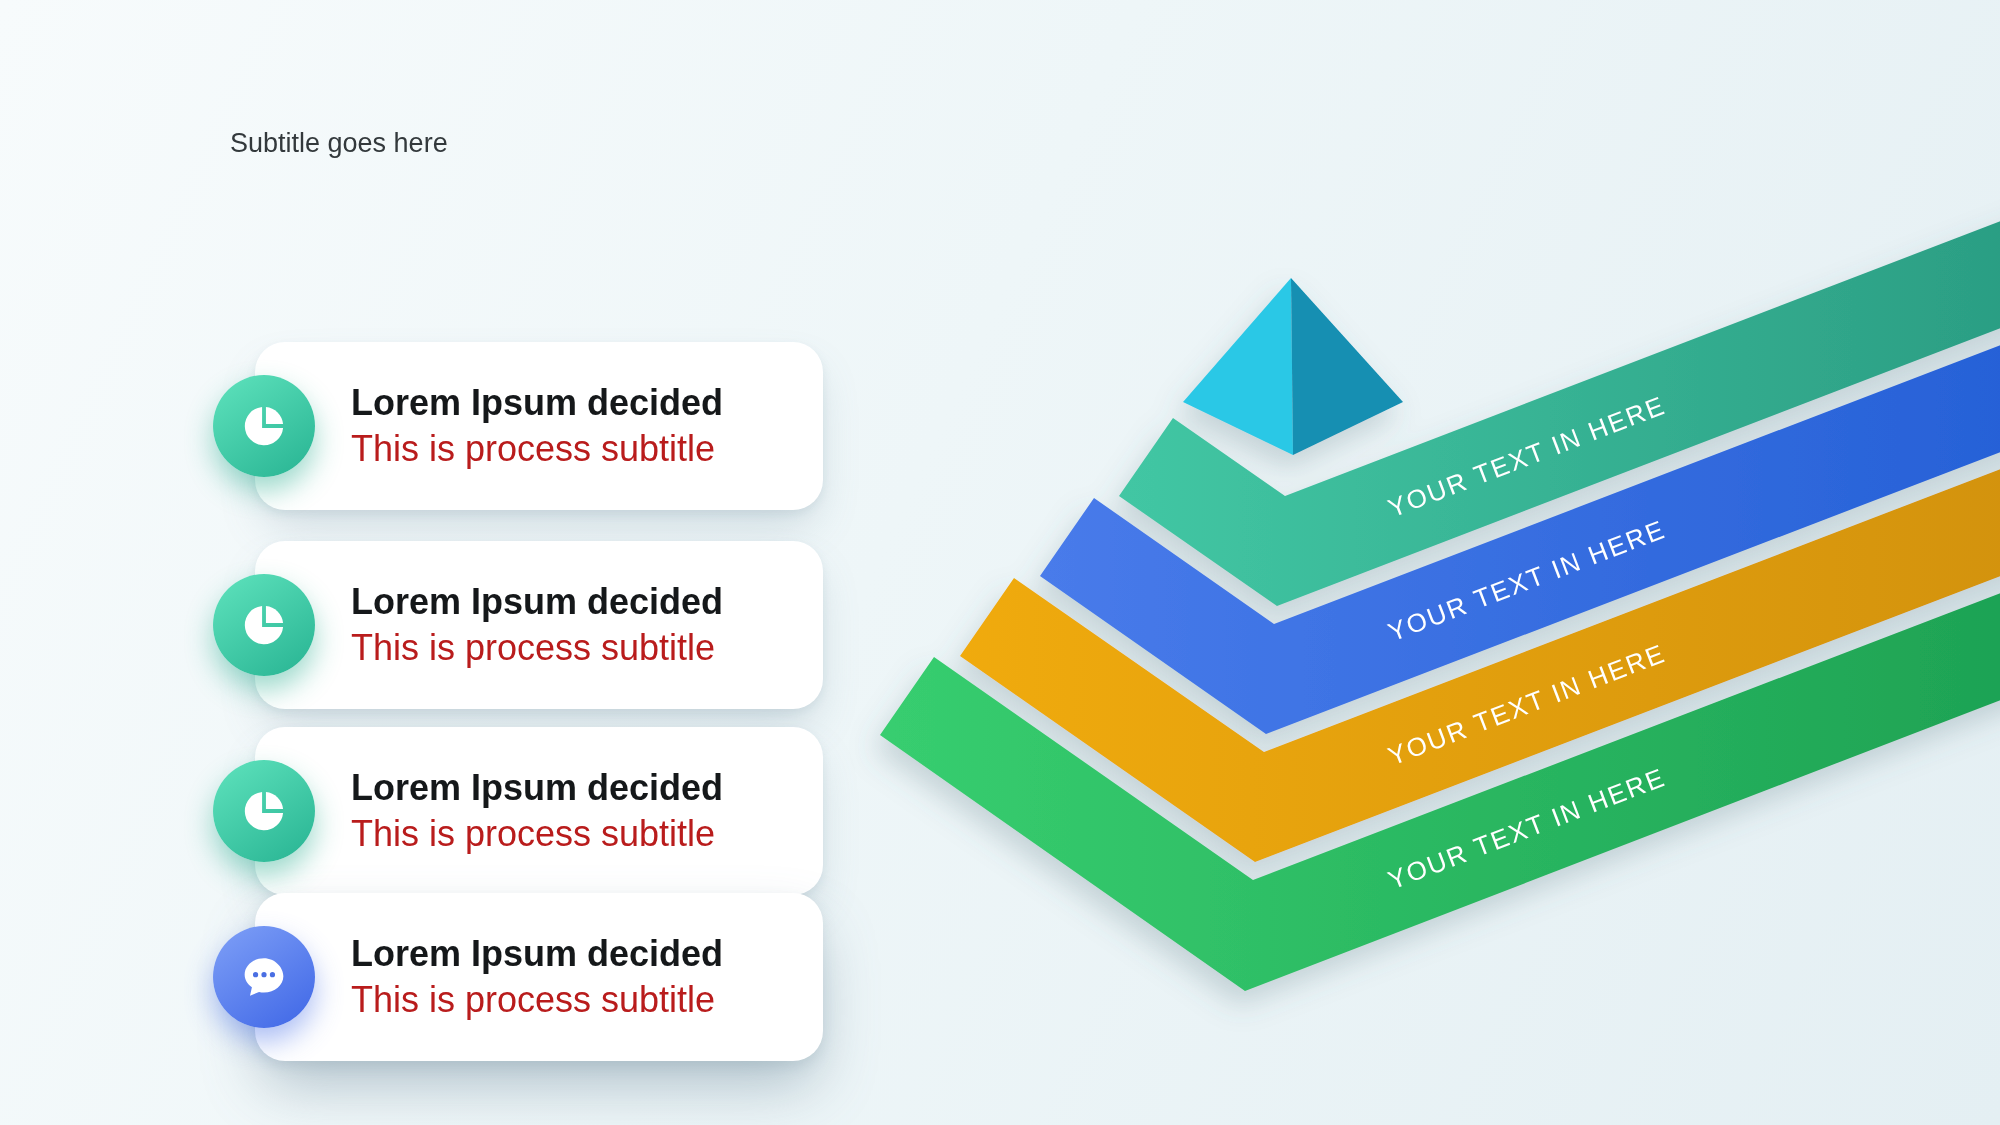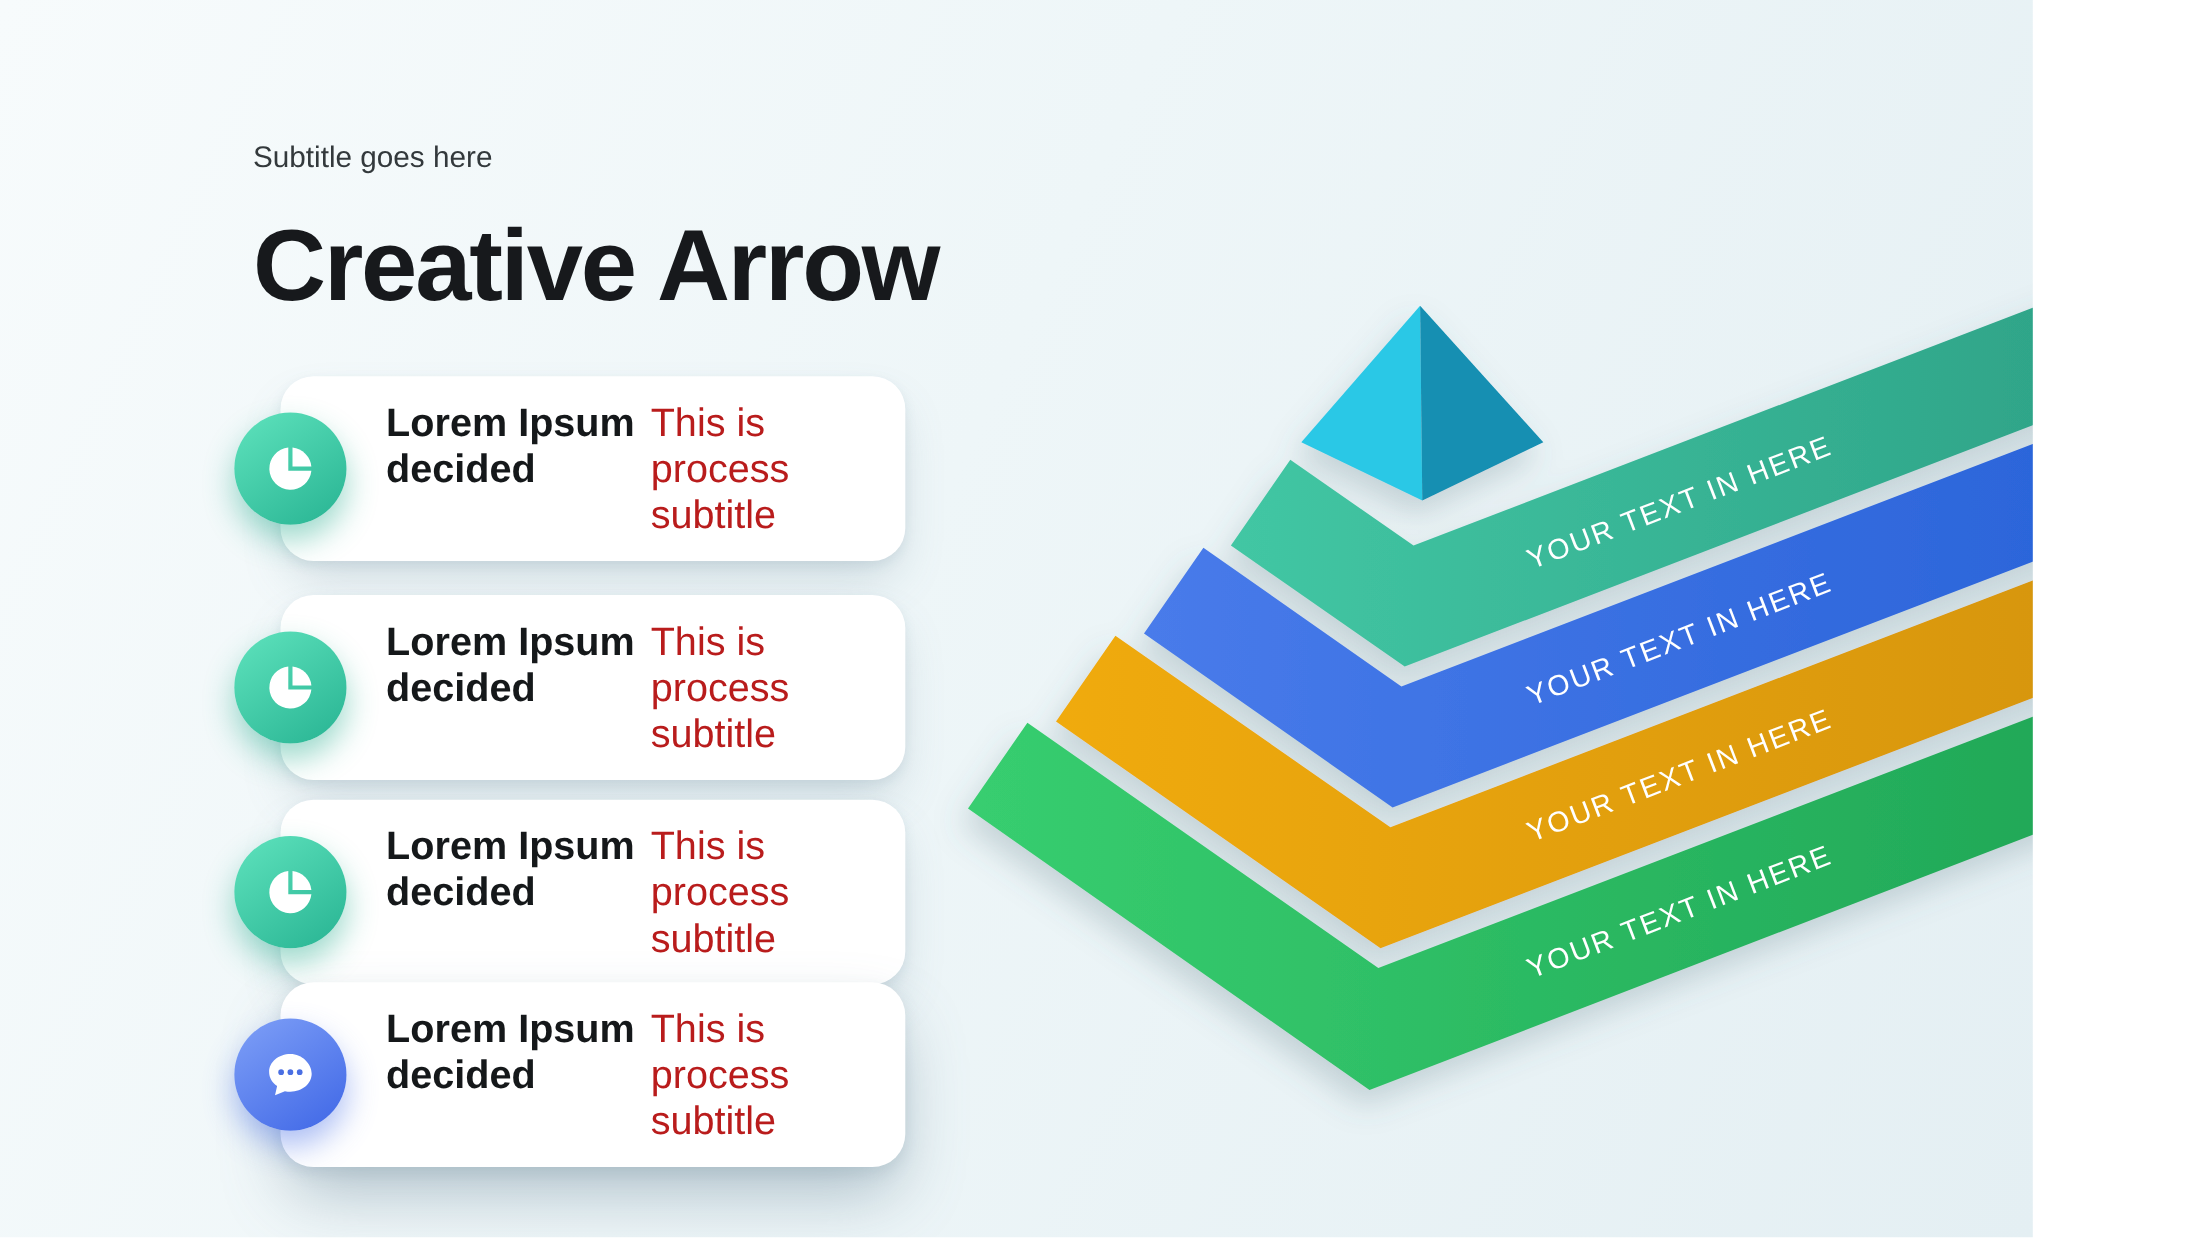--- a/index.html
+++ b/index.html
@@ -1,17 +1,17 @@
 <!DOCTYPE html>
 <html><head>
 <meta charset="utf-8">
 <style>
   html,body{margin:0;padding:0;width:2000px;height:1125px;overflow:hidden;
     font-family:"Liberation Sans","DejaVu Sans",sans-serif;}
-  .slide{position:relative;width:1848px;height:1125px;overflow:hidden;
+  .slide{position:relative;width:2000px;height:1125px;overflow:hidden;
     background:linear-gradient(115deg,#f7fbfc 0%,#eef6f8 45%,#e4eff3 100%);}
 
   
   .header{position:absolute;left:230px;top:128px;z-index:6;}
   .subtitle{font-size:27px;color:#33393c;margin-bottom:26px;}
   .title{margin:0;font-size:92px;line-height:1.26;font-weight:800;
     color:#17191c;letter-spacing:-2px;}
   .title .accent{color:#27b4f0;}
 
   
@@ -22,37 +22,37 @@
     box-shadow:0 22px 44px -10px rgba(110,140,155,.30),0 4px 10px rgba(110,140,155,.12);}
   .card1{top:342px;} .card2{top:541px;} .card3{top:727px;}
   .card4{top:893px;box-shadow:0 30px 60px -8px rgba(95,125,145,.45),0 6px 14px rgba(110,140,155,.15);}
   .badge{position:absolute;left:-42px;top:50%;transform:translateY(-50%);
     width:102px;height:102px;border-radius:50%;display:flex;align-items:center;justify-content:center;}
   .badge-teal{background:linear-gradient(145deg,#5fe3bd,#27b392);
     box-shadow:0 14px 28px rgba(36,170,140,.45);}
   .badge-blue{background:linear-gradient(145deg,#7fa0f7,#3e66e6);
     box-shadow:0 14px 28px rgba(70,110,230,.45);}
   .badge svg{width:46px;height:46px;}
-  .card-text{display:flex;flex-direction:row;gap:4px;}
+  .card-text{display:flex;flex-direction:column;gap:4px;}
   .card-title{font-size:36px;font-weight:700;color:#15181a;}
   .card-subtitle{font-size:36px;color:#b91c1c;}
 
   
   .arrow-svg{position:absolute;left:0;top:0;z-index:1;}
   .band-label{font-family:"Liberation Sans","DejaVu Sans",sans-serif;
     font-size:26px;letter-spacing:2px;fill:#ffffff;text-anchor:middle;}
 </style>
 </head>
 <body>
 
 <div class="slide">
 
   <div class="header">
     <div class="subtitle">Subtitle goes here</div>
-    <h1 class="title"><span>Creative Arrow</span><br></h1>
+    <h1 class="title"><br></h1>
   </div>
 
   <svg class="arrow-svg" width="2000" height="1125" viewBox="0 0 2000 1125">
     <defs>
       <linearGradient id="lg0" gradientUnits="userSpaceOnUse" x1="850" y1="0" x2="2050" y2="0">
         <stop offset="0" stop-color="#49d3ad"></stop>
         <stop offset="1" stop-color="#2a9c82"></stop>
       </linearGradient>
       <linearGradient id="lg1" gradientUnits="userSpaceOnUse" x1="850" y1="0" x2="2050" y2="0">
         <stop offset="0" stop-color="#4f80ee"></stop>

